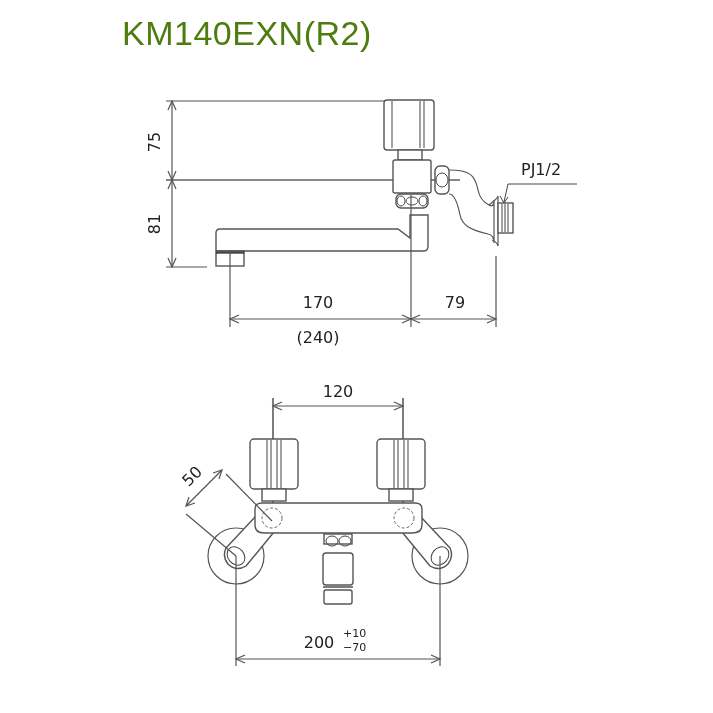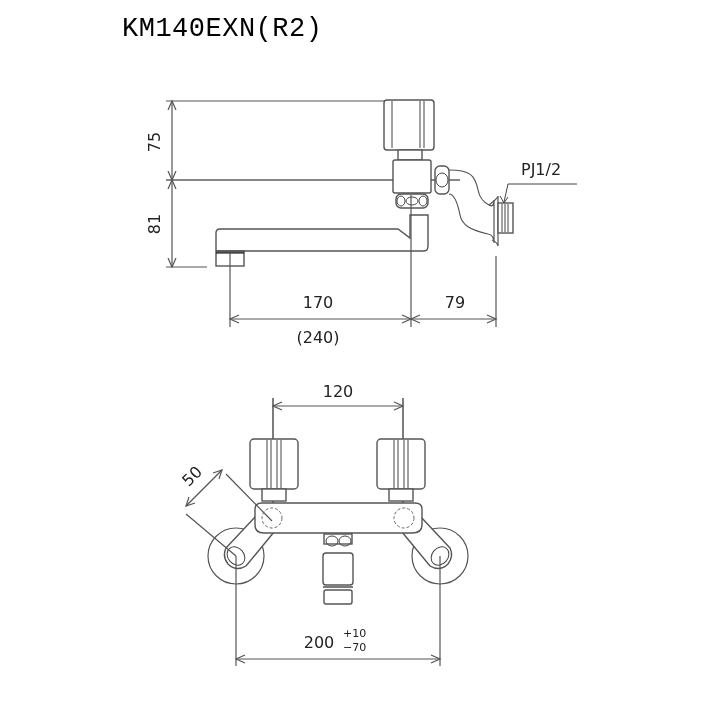--- a/index.html
+++ b/index.html
@@ -1,17 +1,17 @@
 <!DOCTYPE html>
 <html><head>
   <meta charset="utf-8">
   <style>
     html, body { margin: 0; padding: 0; background: #ffffff; }
     body { width: 713px; height: 713px; position: relative; overflow: hidden; font-family: "DejaVu Sans", sans-serif; }
-    .title { position: absolute; left: 122px; top: 14px; font-size: 27px; color: #000000; letter-spacing: 0.5px; font-family: Liberation Mono, monospace; }
+    .title { position: absolute; left: 122px; top: 14px; font-size: 34px; color: #4d7c0f; letter-spacing: 0.5px; font-family: Liberation Sans, sans-serif; }
     svg { position: absolute; left: 0; top: 0; }
     .dim { font-family: "DejaVu Sans", sans-serif; font-size: 16px; fill: #222; }
     .dim-sm { font-family: "DejaVu Sans", sans-serif; font-size: 11px; fill: #222; }
     .ln { stroke: #555; stroke-width: 1.2; fill: none; }
     .thin { stroke: #444; stroke-width: 1; fill: none; }
     .blk { stroke: #111; stroke-width: 1.1; fill: none; }
     .body { stroke: #555; stroke-width: 1.4; fill: #fff; }
     .dash { stroke: #666; stroke-width: 1; fill: none; stroke-dasharray: 3 2; }
   </style>
 </head>

